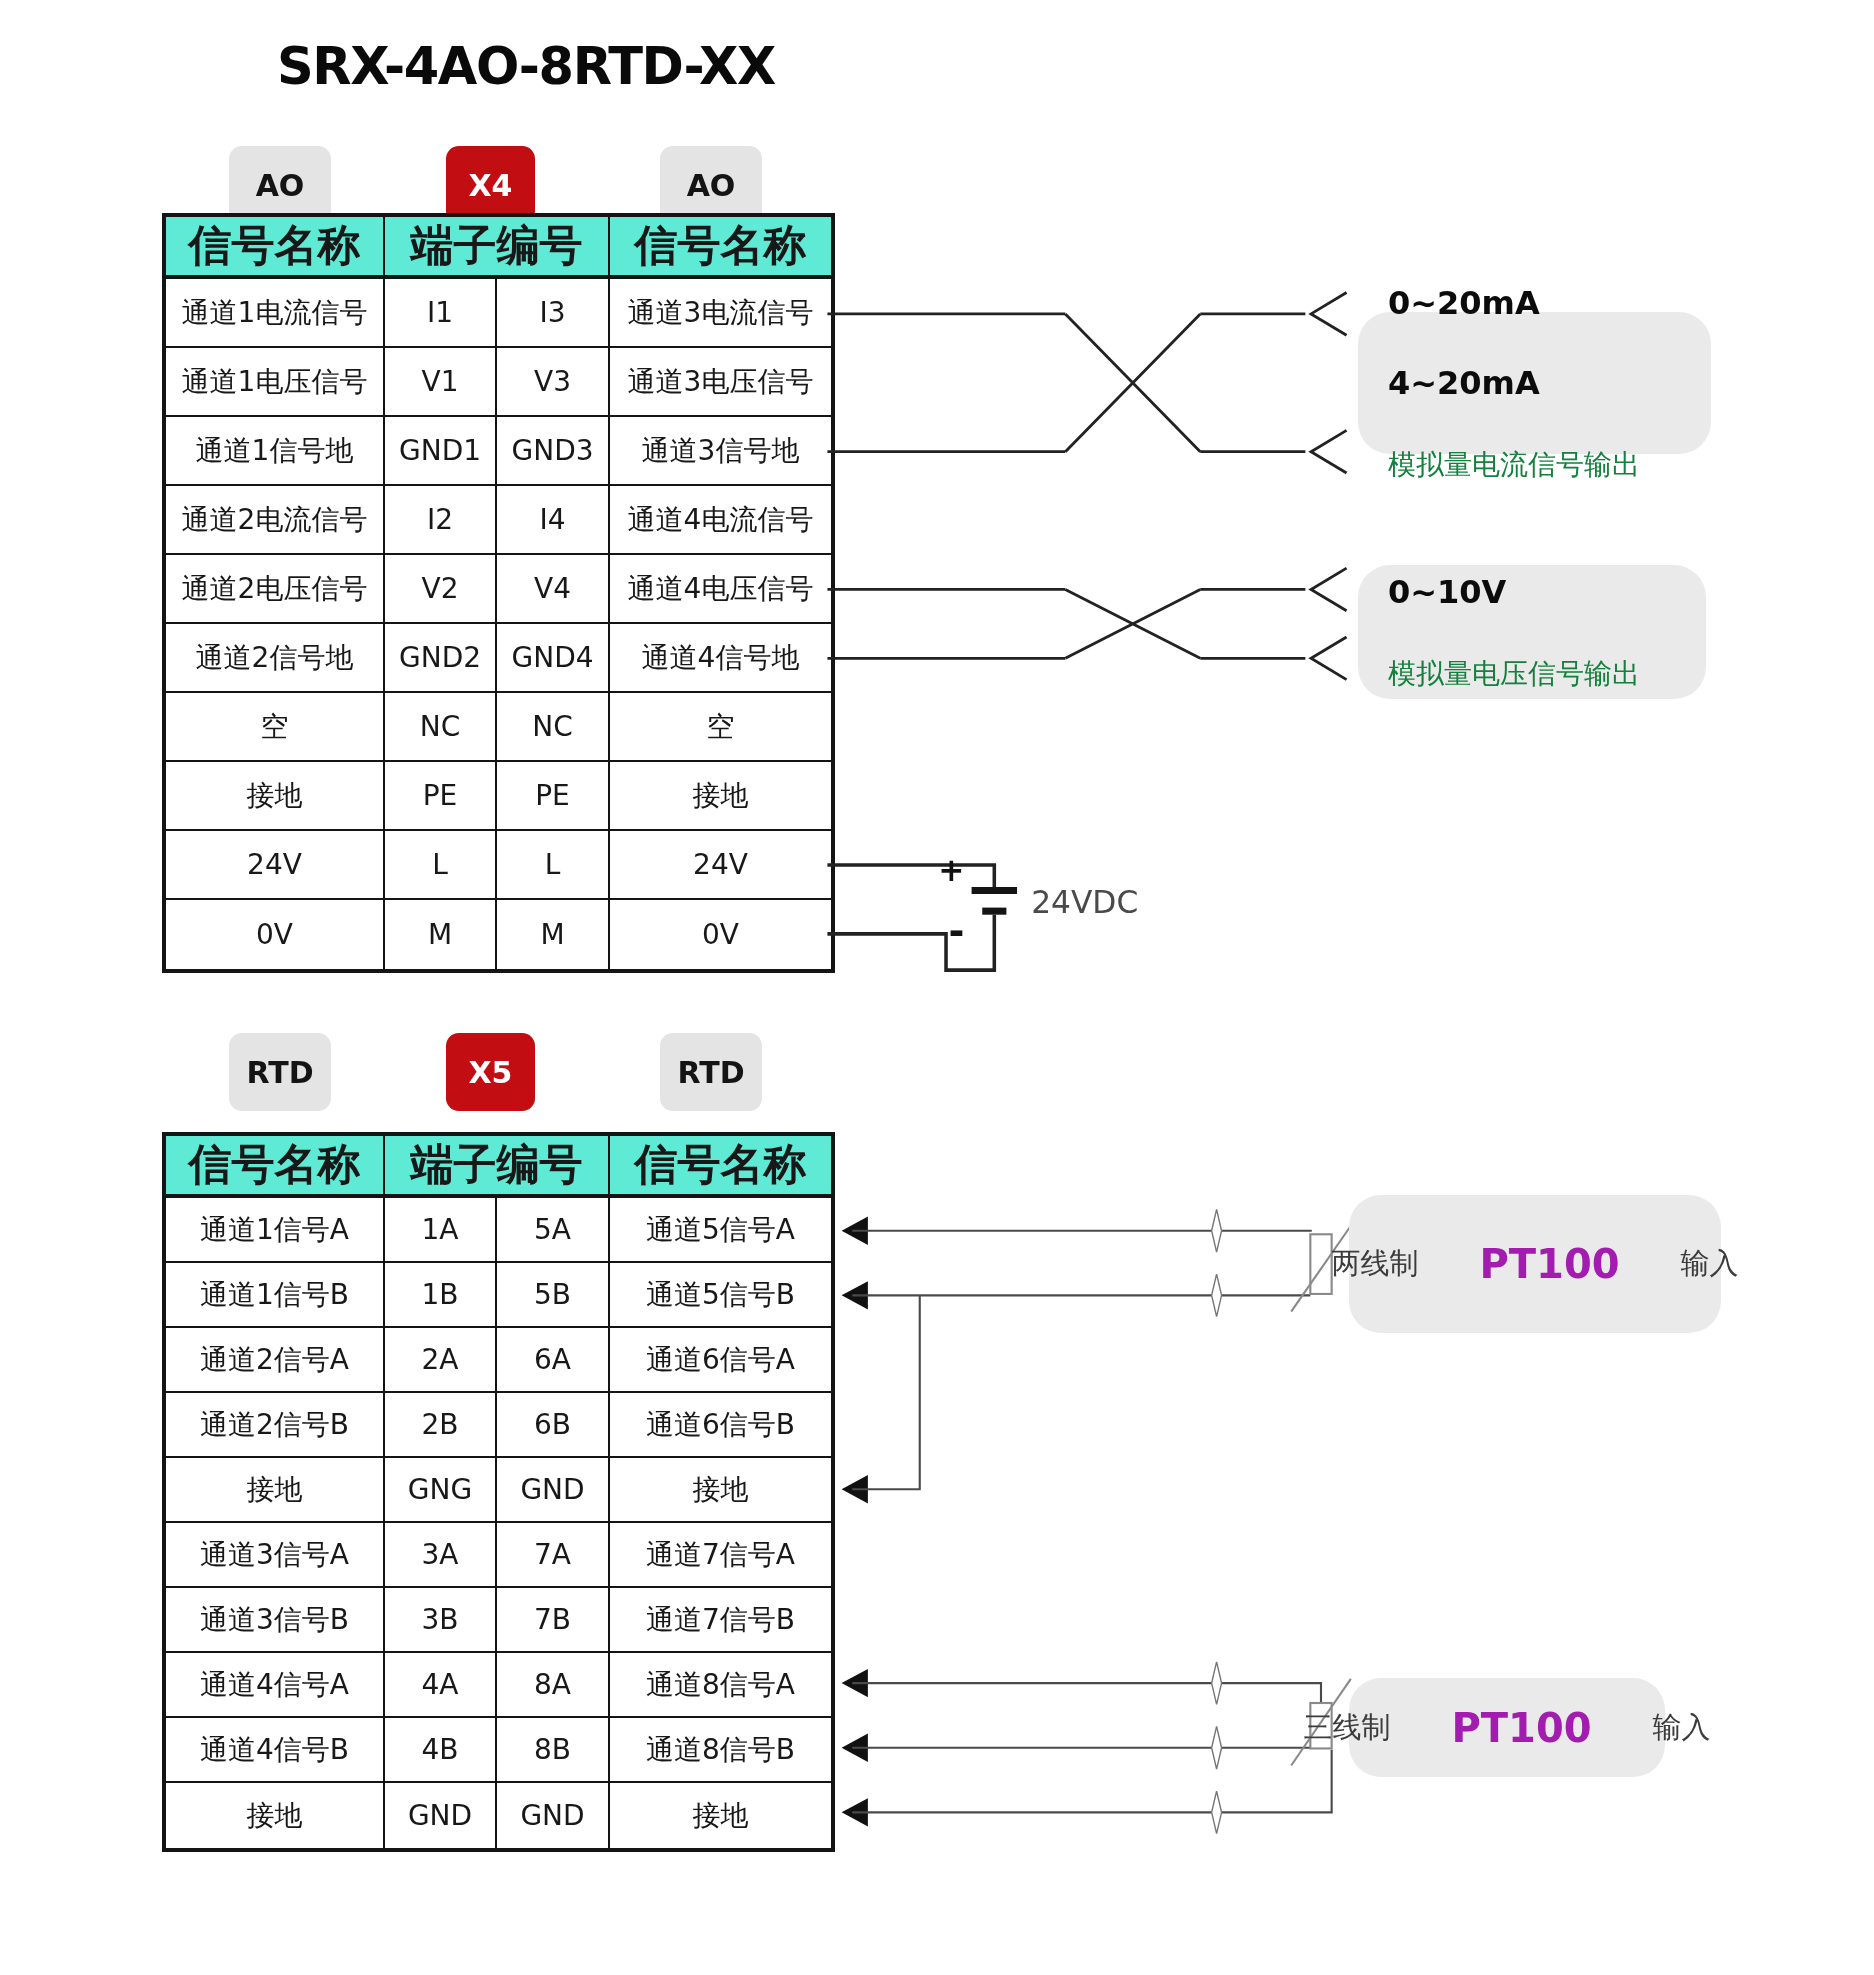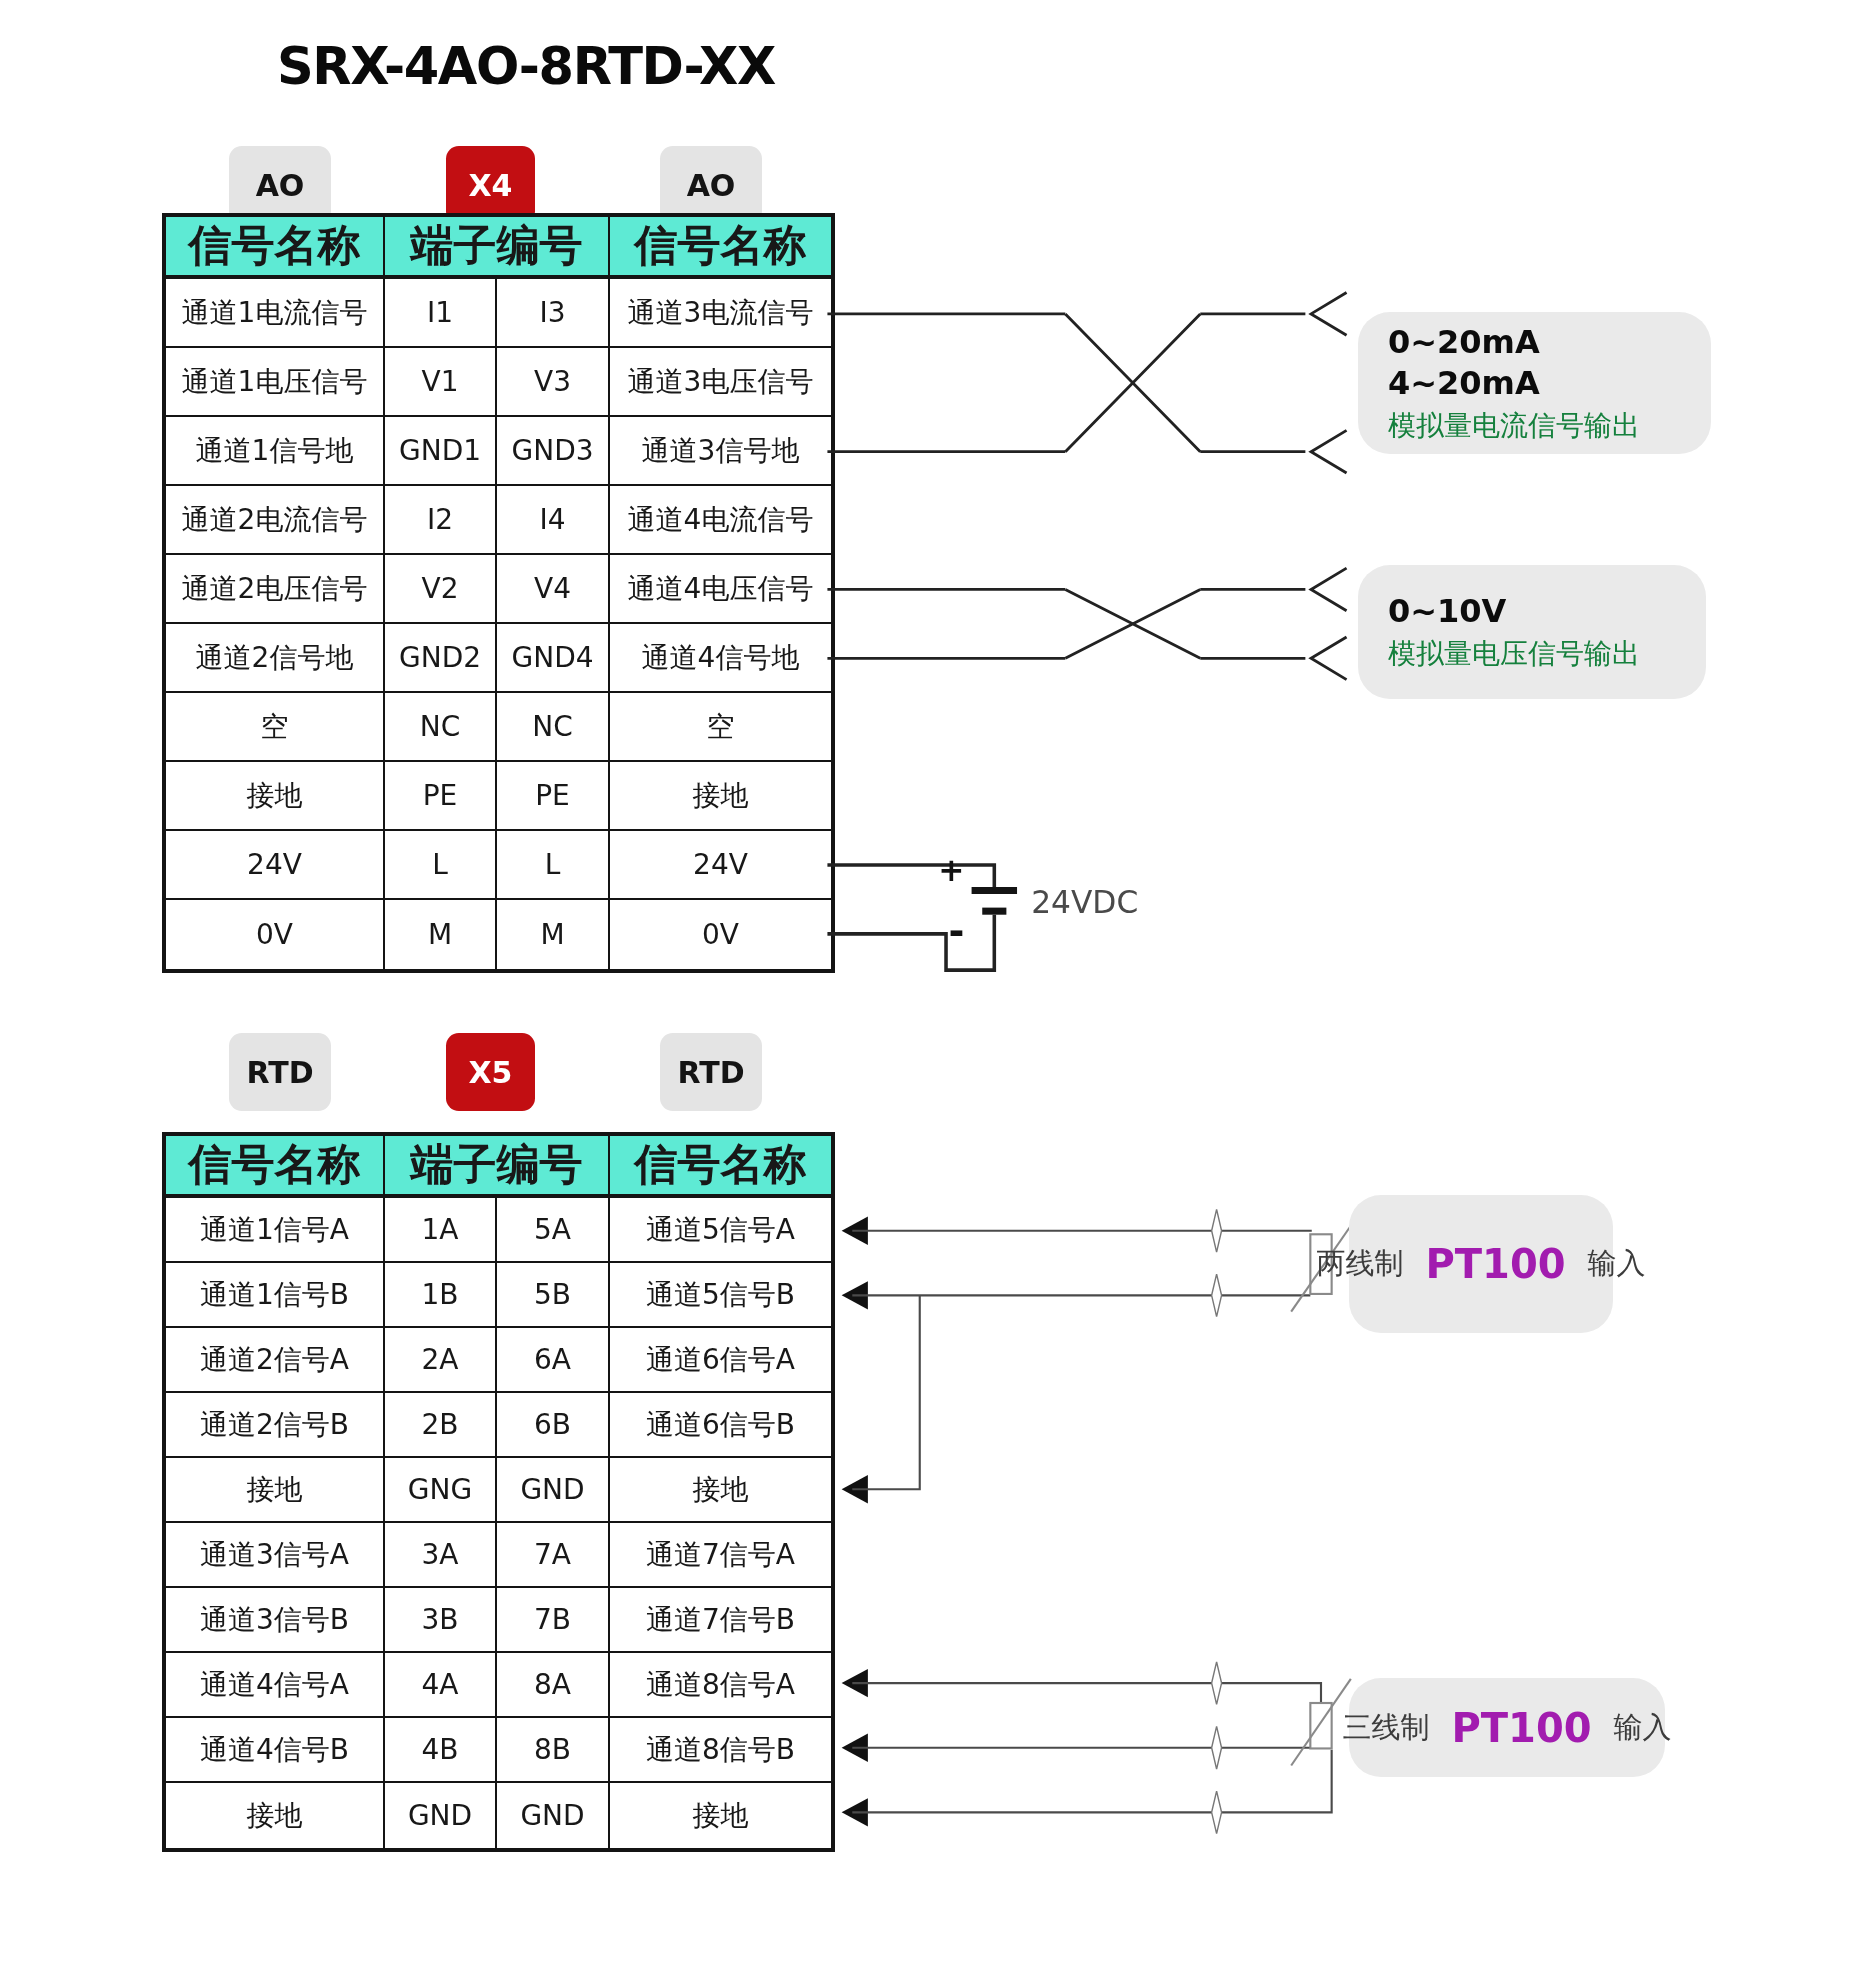--- a/index.html
+++ b/index.html
@@ -24,31 +24,31 @@
   #rtd-table{top:1132px;grid-template-rows:62px repeat(10,65px);}
   .cell{display:flex;align-items:center;justify-content:center;
         font-size:28px;color:#181818;background:#fff;
         border-right:2.1px solid #141414;border-bottom:2.1px solid #141414;
         white-space:nowrap;overflow:hidden;}
   .cell.c3{border-right:none;}
   .cell.last{border-bottom:none;}
   .cell.head{background:#5eead4;font-weight:800;font-size:43px;
              border-bottom:4.3px solid #141414;}
 
-  .note{position:absolute;background:#eaeaea;border-radius:32px;}
+  .note{position:absolute;background:#eaeaea;border-radius:32px;gap:39px;}
   .note-col{display:flex;flex-direction:column;justify-content:center;padding-left:30px;}
   .note-line-big{font-size:32px;font-weight:800;color:#0c0c0c;line-height:1.28;white-space:nowrap;}
   .note-line-small{font-size:28px;color:#15803d;line-height:1.3;margin-top:4px;white-space:nowrap;}
   .note-center{display:flex;align-items:center;justify-content:center;white-space:nowrap;}
   .note-center .reg{font-size:29px;color:#3c3c3c;}
   .note-center .bold{font-size:40px;font-weight:800;color:#a21caf;margin:0 22px;}
 
   #note-current{left:1358px;top:312px;width:323px;height:142px;}
   #note-voltage{left:1358px;top:565px;width:318px;height:134px;}
-  #note-2wire{left:1349px;top:1195px;width:264px;height:138px;}
+  #note-2wire{left:1349px;top:1195px;width:372px;height:138px;}
   #note-3wire{left:1349px;top:1678px;width:316px;height:99px;}
 
   svg text{font-family:"DejaVu Sans","Liberation Sans",sans-serif;}
   #wires{position:absolute;left:0;top:0;pointer-events:none;}
 </style>
 </head>
 <body>
 
 <div id="stage">
 

